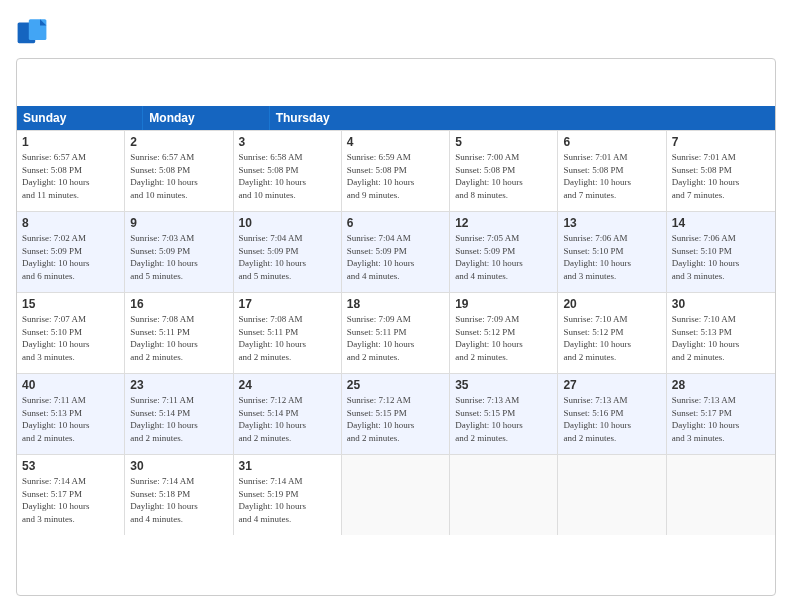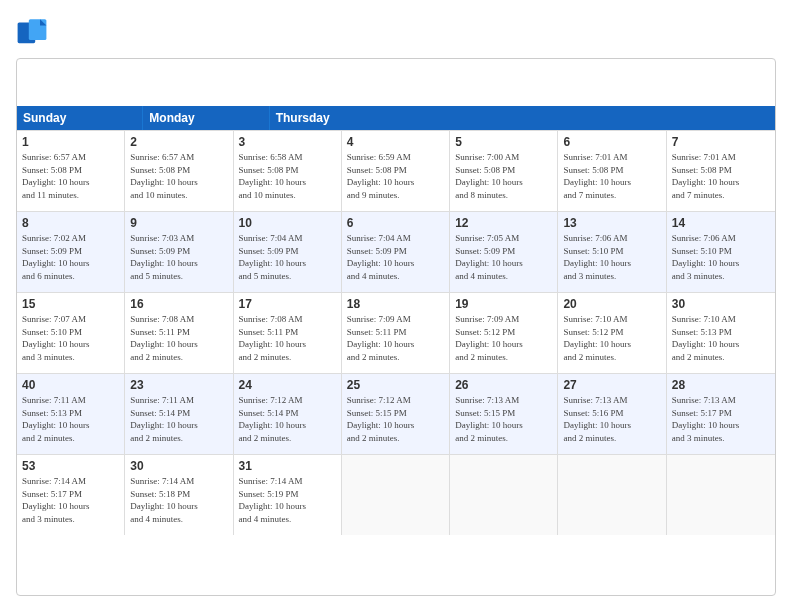--- a/index.html
+++ b/index.html
@@ -239,21 +239,21 @@
           </div>
           <div class="cal-cell">
             <span class="day-num">24</span>
             <div class="cell-text">Sunrise: 7:12 AM<br>Sunset: 5:14 PM<br>Daylight: 10 hours<br>and 2 minutes.</div>
           </div>
           <div class="cal-cell">
             <span class="day-num">25</span>
             <div class="cell-text">Sunrise: 7:12 AM<br>Sunset: 5:15 PM<br>Daylight: 10 hours<br>and 2 minutes.</div>
           </div>
           <div class="cal-cell">
-            <span class="day-num">26</span>
+            <span class="day-num">35</span>
             <div class="cell-text">Sunrise: 7:13 AM<br>Sunset: 5:15 PM<br>Daylight: 10 hours<br>and 2 minutes.</div>
           </div>
           <div class="cal-cell">
             <span class="day-num">27</span>
             <div class="cell-text">Sunrise: 7:13 AM<br>Sunset: 5:16 PM<br>Daylight: 10 hours<br>and 2 minutes.</div>
           </div>
           <div class="cal-cell">
             <span class="day-num">28</span>
             <div class="cell-text">Sunrise: 7:13 AM<br>Sunset: 5:17 PM<br>Daylight: 10 hours<br>and 3 minutes.</div>
           </div>

